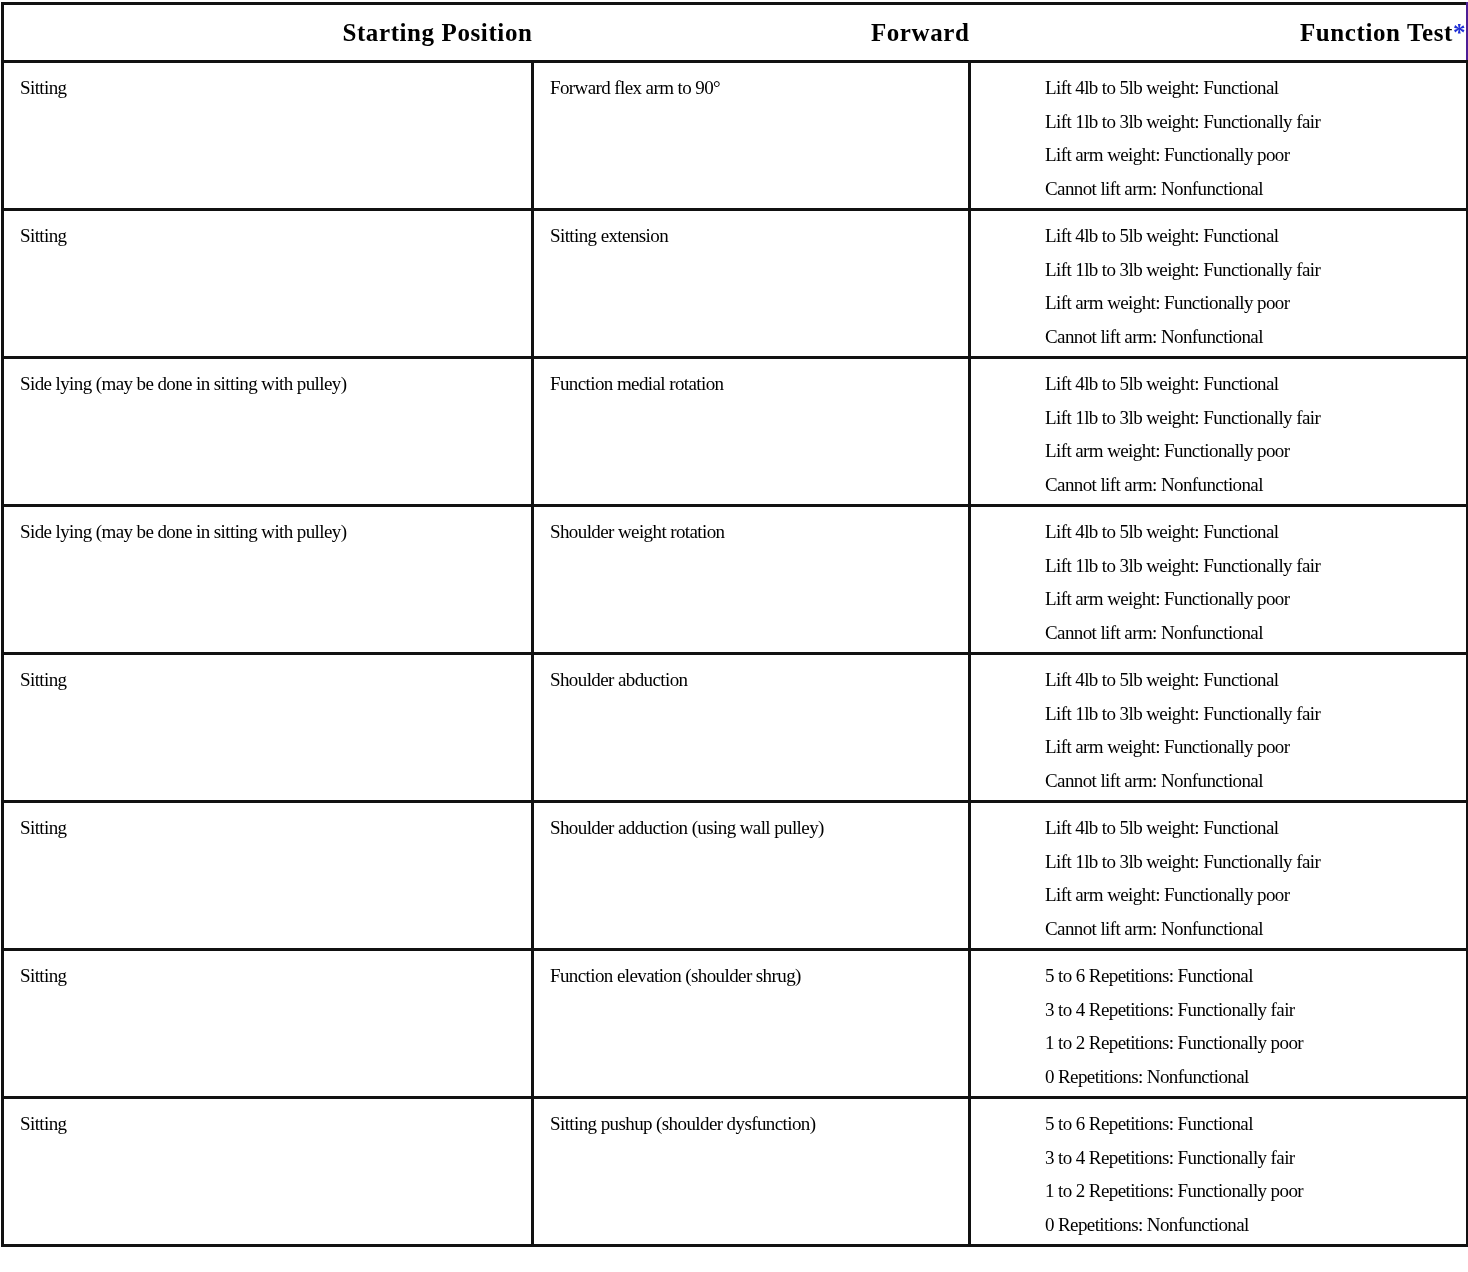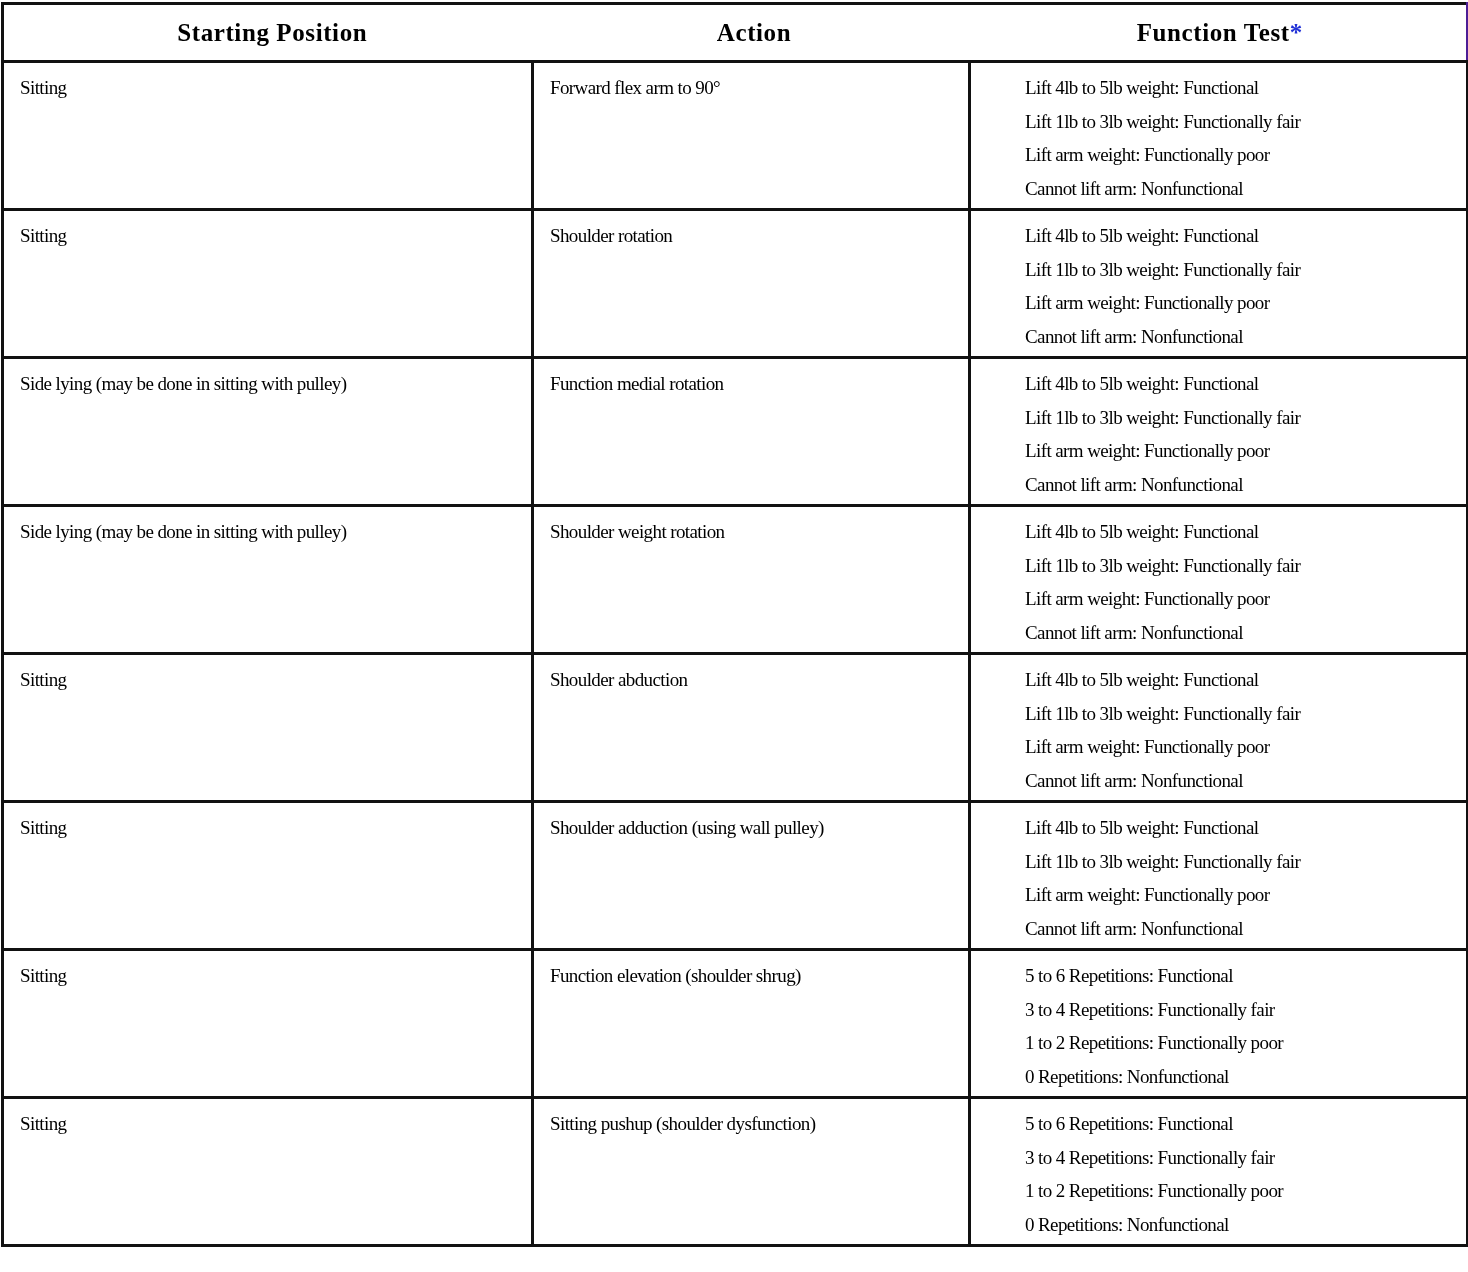--- a/index.html
+++ b/index.html
@@ -23,21 +23,21 @@
       table-layout: fixed;
     }
     table.ft col.c1 { width: 530px; }
     table.ft col.c2 { width: 437px; }
     table.ft col.c3 { width: 498px; }
 
     thead tr {
       height: 58px;
     }
     thead th {
-      text-align: center;
+      text-align: right;
       font-weight: bold;
       font-size: 25px;
       letter-spacing: 0.6px;
       padding: 0 0 0 8px;
       vertical-align: middle;
       border-top: 3px solid #111;
       border-bottom: 3px solid #111;
     }
     thead th:first-child { border-left: 3px solid #111; }
     thead th:last-child { border-right: 3px solid #4c1d95; }
@@ -54,54 +54,55 @@
       line-height: 33.6px;
       letter-spacing: -0.6px;
       border: 3px solid #111;
       padding: 8px 0 0 16px;
     }
     tbody td.col-action { padding-left: 16px; margin-left: 24px; }
     tbody td.col-test { padding-left: 54px; }
     .grade-line {
       display: block;
       white-space: nowrap;
+      margin-left: 20px;
     }
   </style>
 </head>
 <body>
 
 <table class="ft">
   <colgroup>
     <col class="c1">
       <col class="c2">
       <col class="c3">
   </colgroup>
   <thead>
     <tr>
       <th class="col-pos">Starting Position</th>
-      <th class="col-action">Action</th>
+      <th class="col-action">Forward</th>
       <th class="col-test"><span>Function Test</span><span class="asterisk" style="color: rgb(31, 47, 214);">*</span></th>
     </tr>
   </thead>
   <tbody id="table-body">
 
   <tr>
     <td class="col-pos"><span>Sitting</span></td>
     <td class="col-action"><span>Forward flex arm to 90°</span></td>
     <td class="col-test">
           <span class="grade-line">Lift 4lb to 5lb weight: Functional</span>
           <span class="grade-line">Lift 1lb to 3lb weight: Functionally fair</span>
           <span class="grade-line">Lift arm weight: Functionally poor</span>
           <span class="grade-line">Cannot lift arm: Nonfunctional</span>
         </td>
   </tr>
 
   <tr>
     <td class="col-pos"><span>Sitting</span></td>
-    <td class="col-action"><span>Shoulder rotation</span></td>
+    <td class="col-action"><span>Sitting extension</span></td>
     <td class="col-test">
           <span class="grade-line">Lift 4lb to 5lb weight: Functional</span>
           <span class="grade-line">Lift 1lb to 3lb weight: Functionally fair</span>
           <span class="grade-line">Lift arm weight: Functionally poor</span>
           <span class="grade-line">Cannot lift arm: Nonfunctional</span>
         </td>
   </tr>
 
   <tr>
     <td class="col-pos"><span>Side lying (may be done in sitting with pulley)</span></td>

